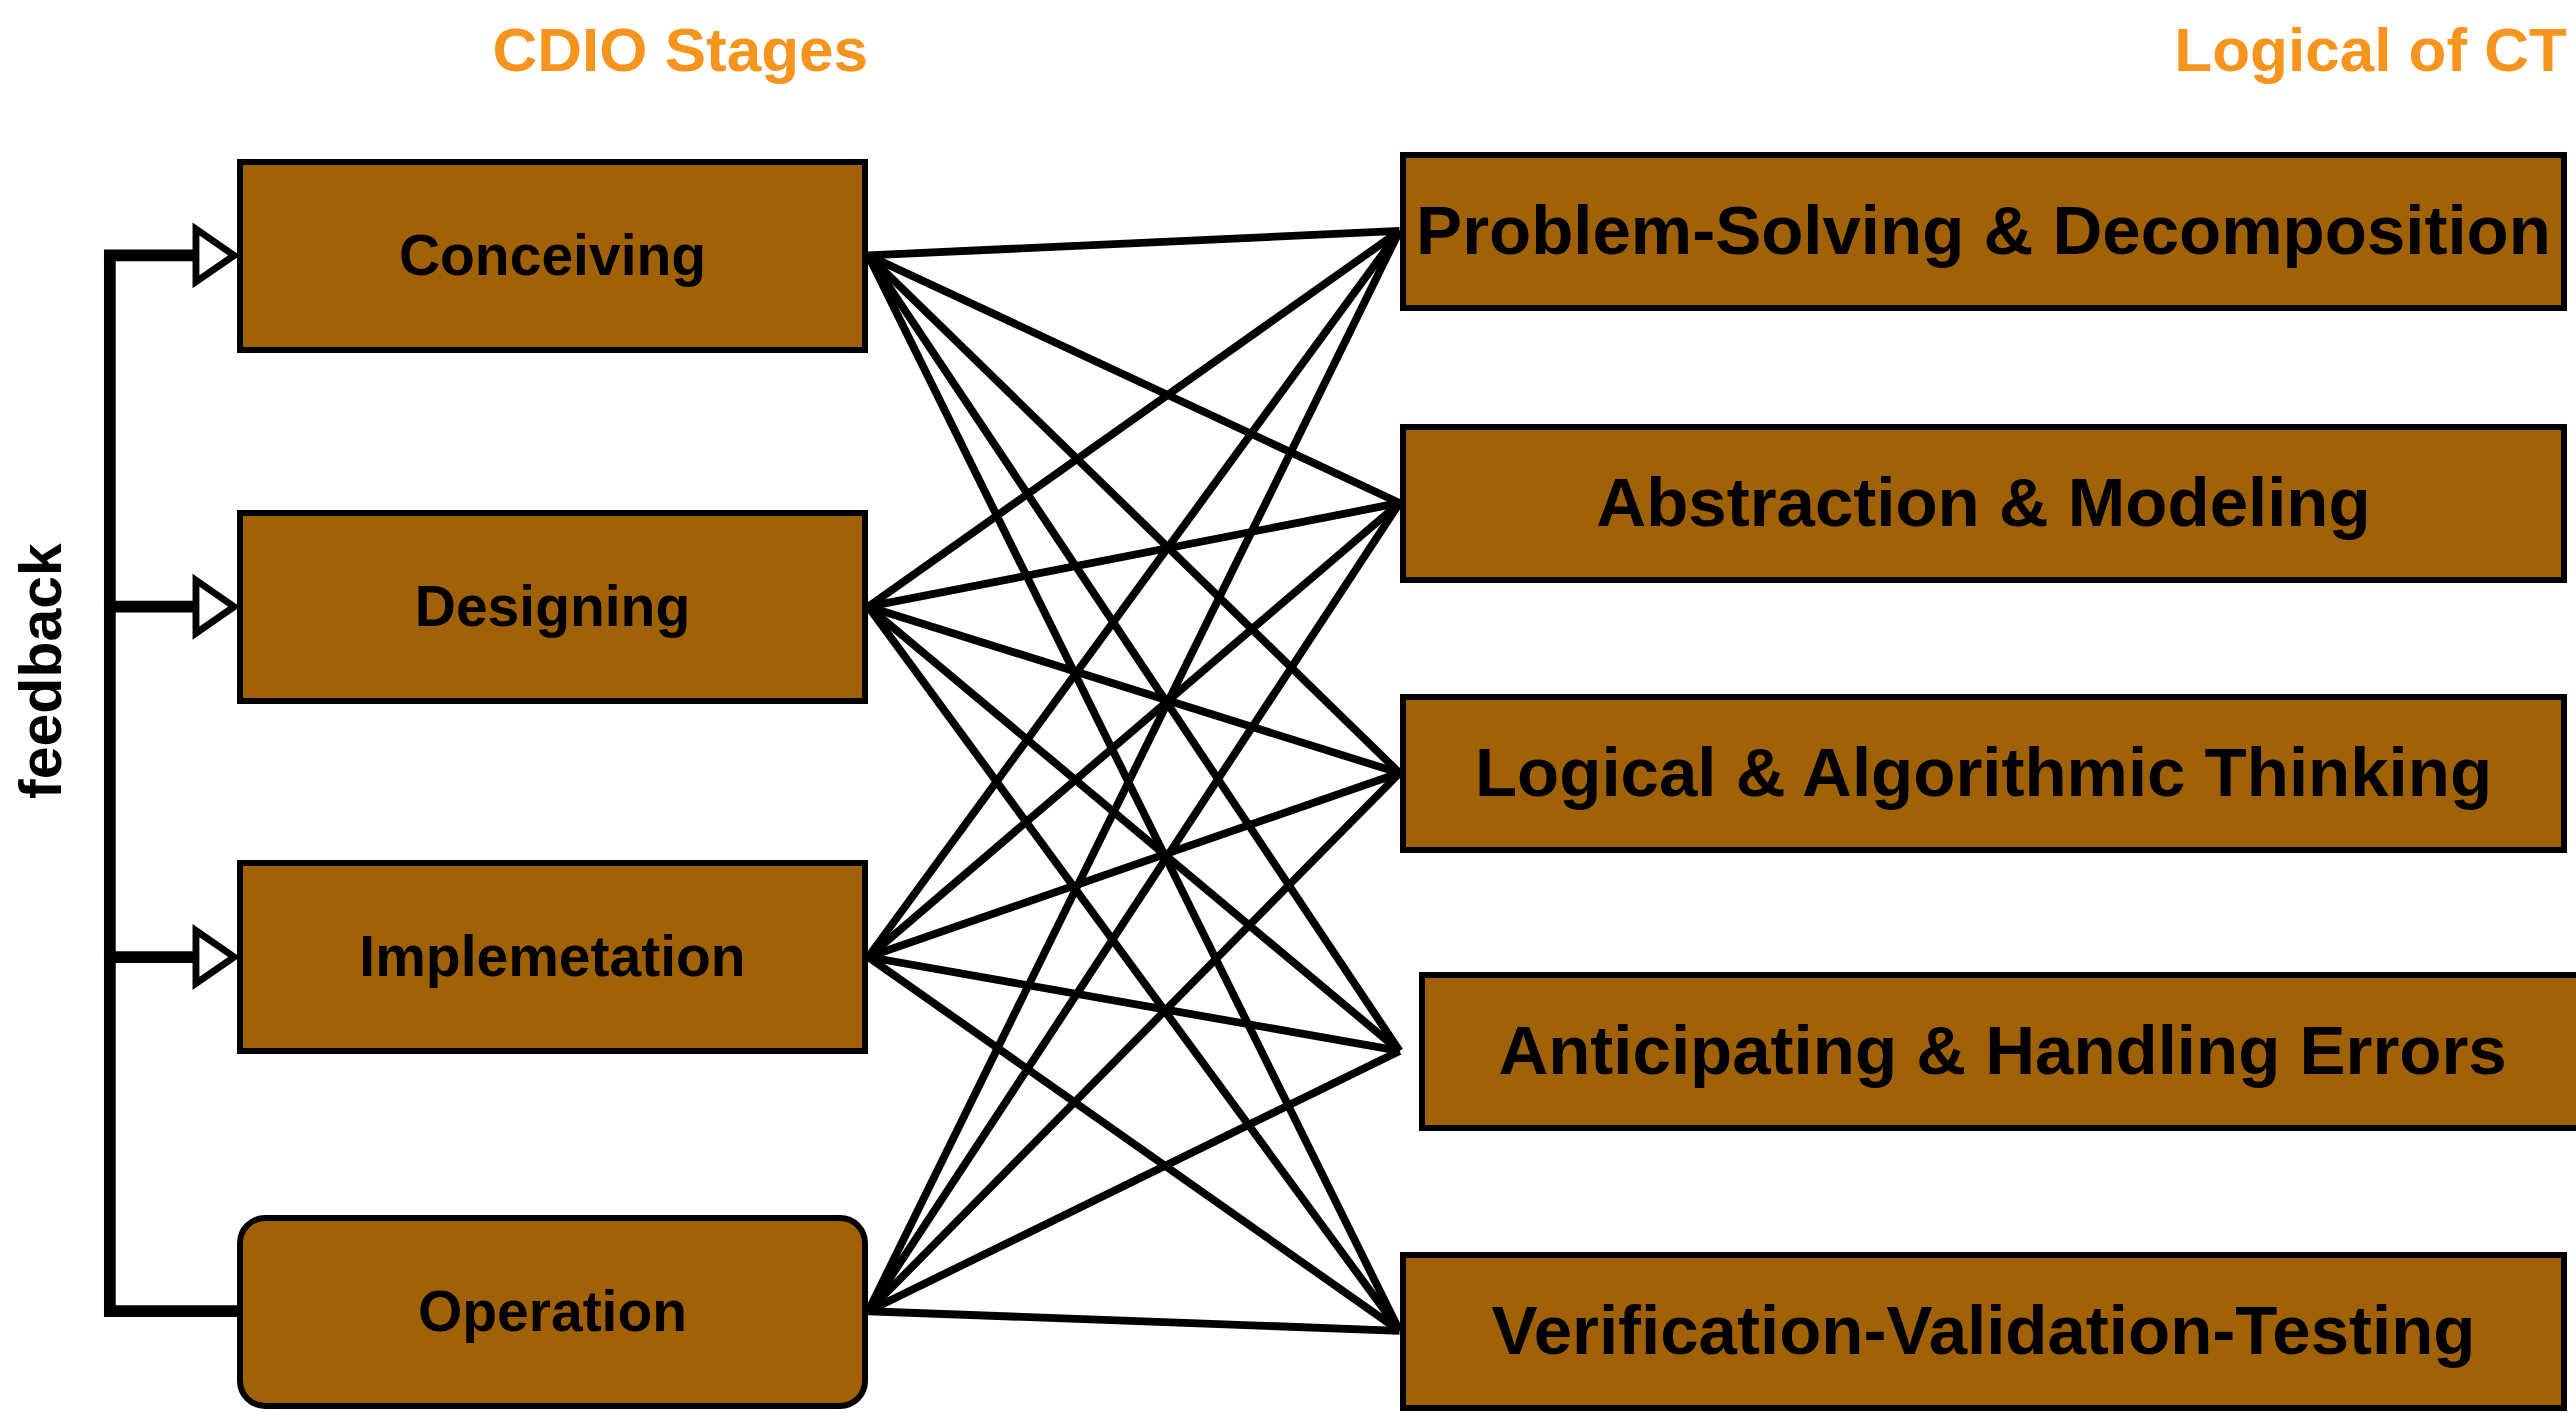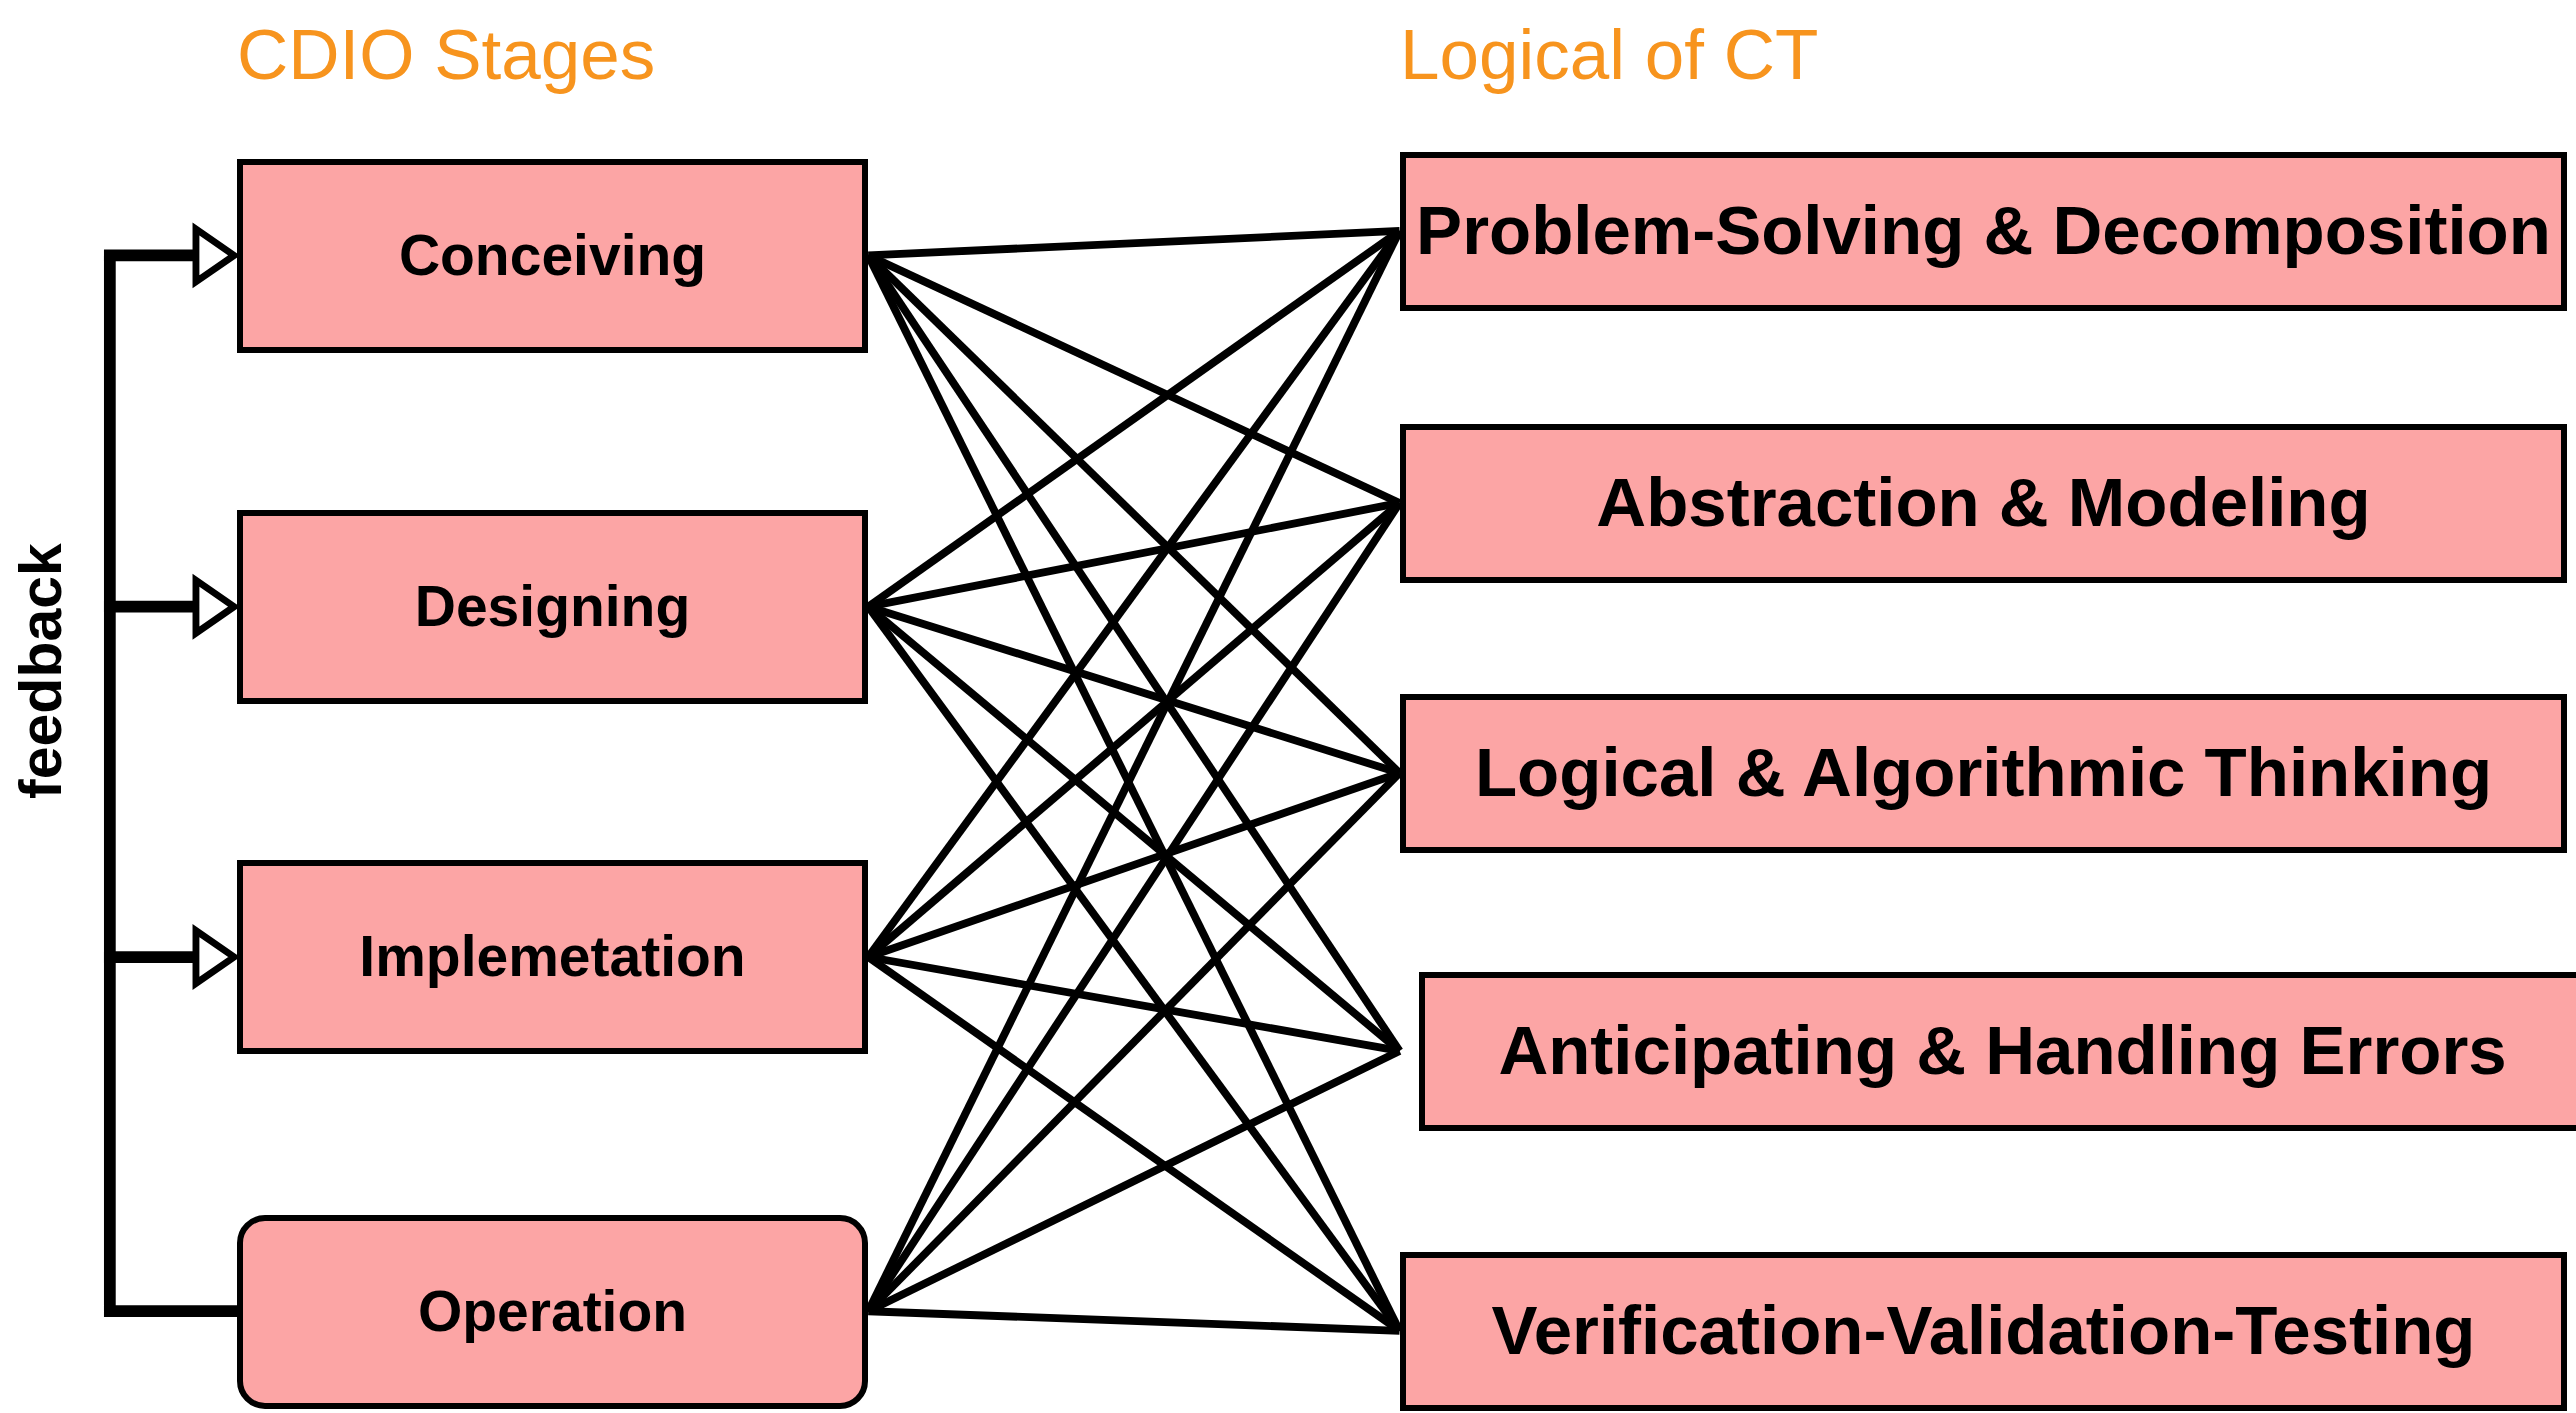--- a/index.html
+++ b/index.html
@@ -12,29 +12,29 @@
     overflow: hidden;
   }
   .canvas { position: absolute; inset: 0; }
   svg.connectors {
     position: absolute; left: 0; top: 0;
     width: 2576px; height: 1413px;
     z-index: 1;
   }
   .column-title {
     position: absolute; top: 15.7px;
-    font-size: 71px; font-weight: normal;
-    text-align: left; letter-spacing: 0px;
+    font-size: 62px; font-weight: bold;
+    text-align: right; letter-spacing: 0px;
     z-index: 3; line-height: 1.1;
   }
   .column-title.left  { left: 237px;  width: 631px; }
   .column-title.right { left: 1400px; width: 1167px; }
   .node {
     position: absolute;
-    background: #fca5a5;
+    background: #a16207;
     border: 6.9px solid #000000;
     display: flex; align-items: center; justify-content: center;
     font-weight: bold; color: #000000;
     text-align: center; line-height: 1.05;
     z-index: 2;
   }
   .stage  { left: 237px;  width: 631px;  height: 194px; font-size: 57px; }
   .factor { left: 1400px; width: 1167px; height: 159px; font-size: 69px; }
   #node-conceiving     { top: 159px;  }
   #node-designing      { top: 510px;  }

